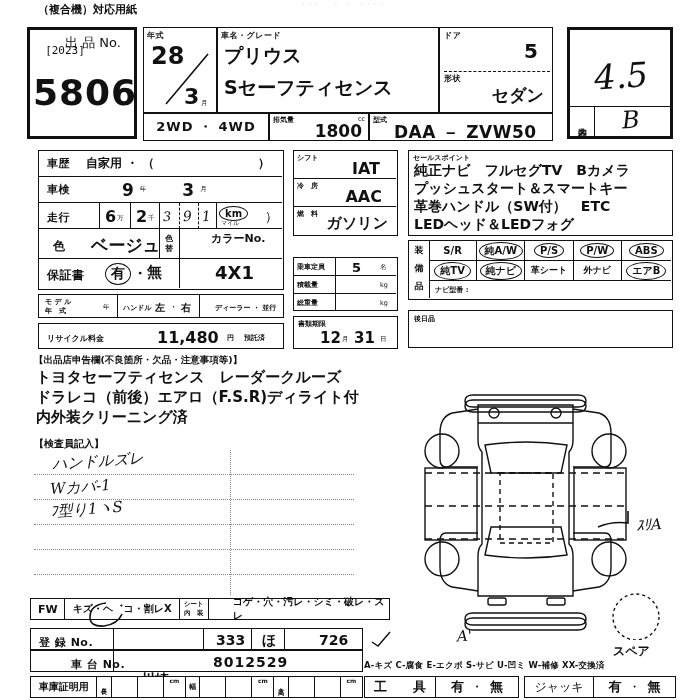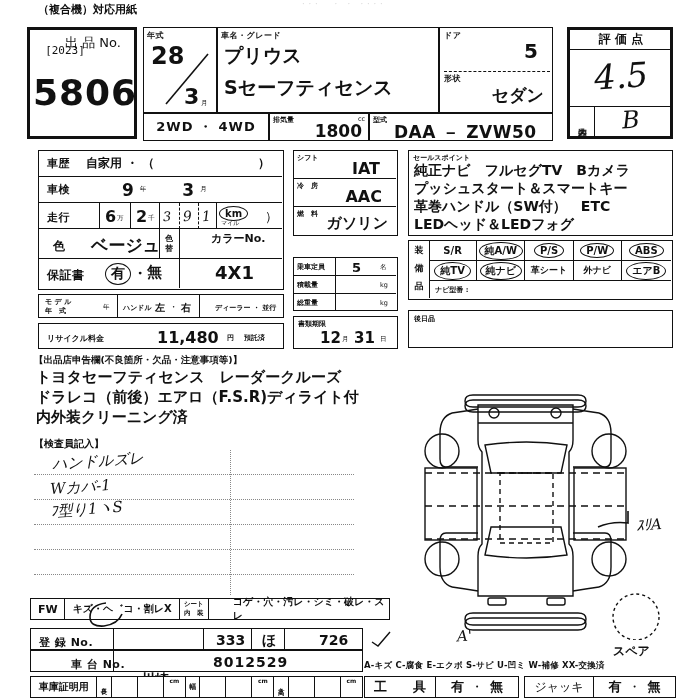--- a/index.html
+++ b/index.html
@@ -71,21 +71,20 @@
     <div class="abs" style="right:6px;top:7px;font-size:17px;font-weight:bold;">1800</div>
   </div>
   <div class="abs tiny" style="left:358px;top:115px;">cc</div>
 
   <div class="abs bx" style="left:369px;top:113px;width:184px;height:28px;">
     <div class="abs lbl-sm" style="left:3px;top:1px;">型式</div>
     <div class="abs" style="left:24px;top:7px;font-size:17px;font-weight:bold;letter-spacing:0.5px;">DAA － ZVW50</div>
   </div>
 
   <div class="abs bx2" style="left:567px;top:27px;width:106px;height:112px;">
-    <div class="abs ctr bdb" style="left:0;top:0;width:102px;height:20px;font-size:12px;font-weight:bold;">評 価 点</div>
     <div class="abs hand" style="left:24px;top:26px;font-size:34px;">4.5</div>
     <div class="abs" style="left:0;top:76px;width:102px;border-top:1.5px solid #111;"></div>
     <div class="abs ctr" style="left:0;top:76px;width:24px;height:30px;font-size:9px;font-weight:bold;line-height:9px;">
       <span style="writing-mode:vertical-rl;letter-spacing:0px;">内装</span>
     </div>
     <div class="abs" style="left:24px;top:76px;height:30px;border-left:1.5px solid #111;"></div>
     <div class="abs hand" style="left:52px;top:76px;font-size:24px;">B</div>
   </div>
 
   <div class="abs bx" style="left:38px;top:150px;width:246px;height:140px;">

